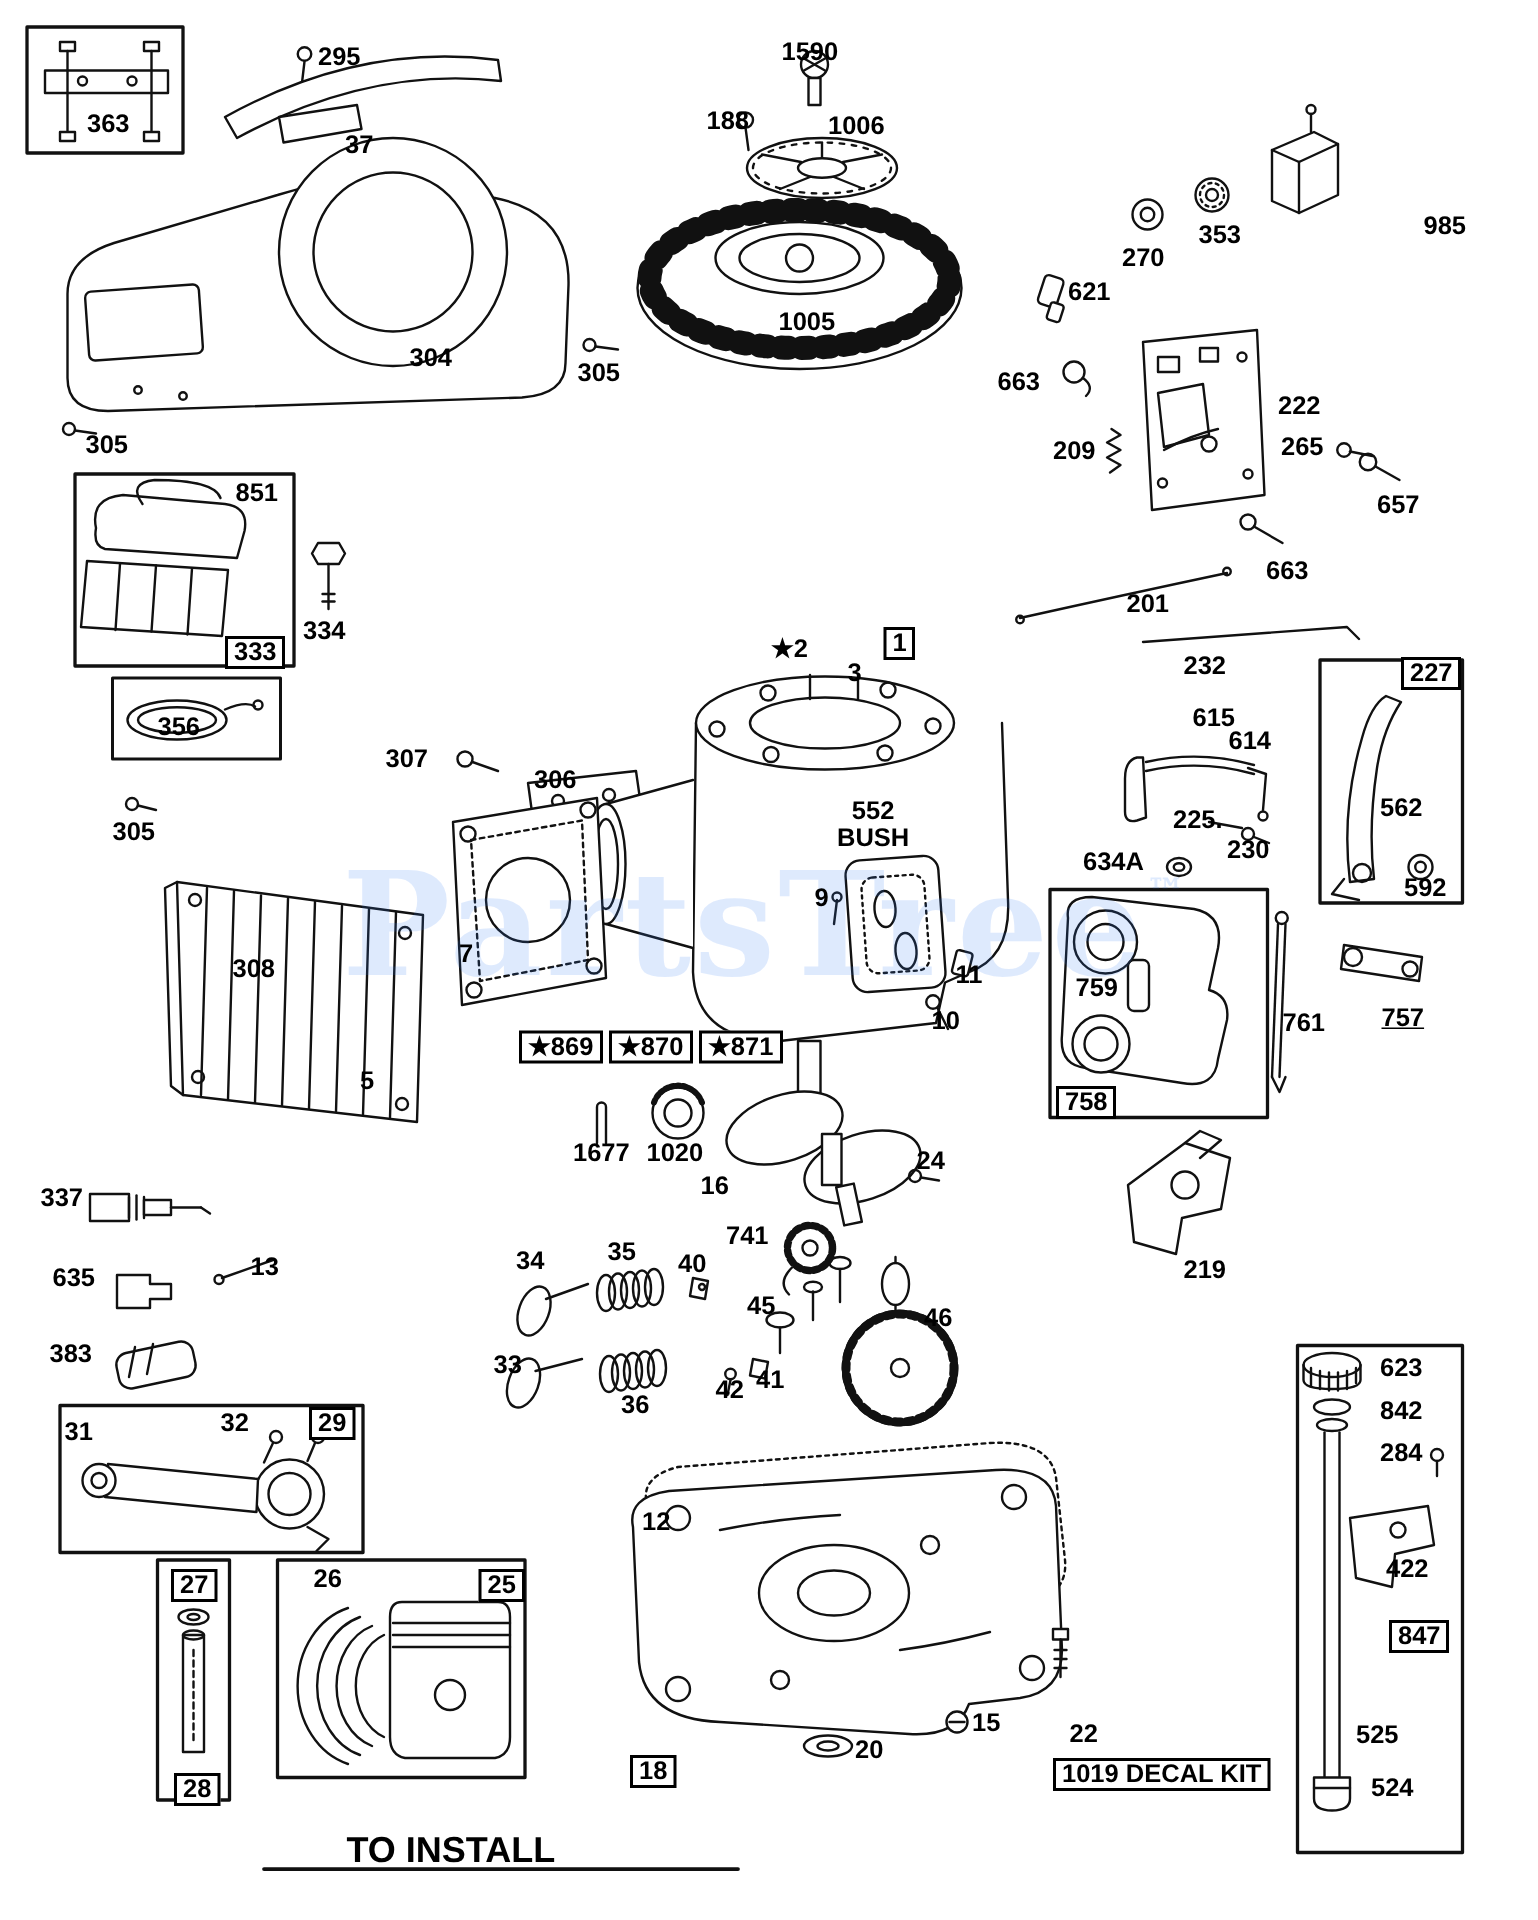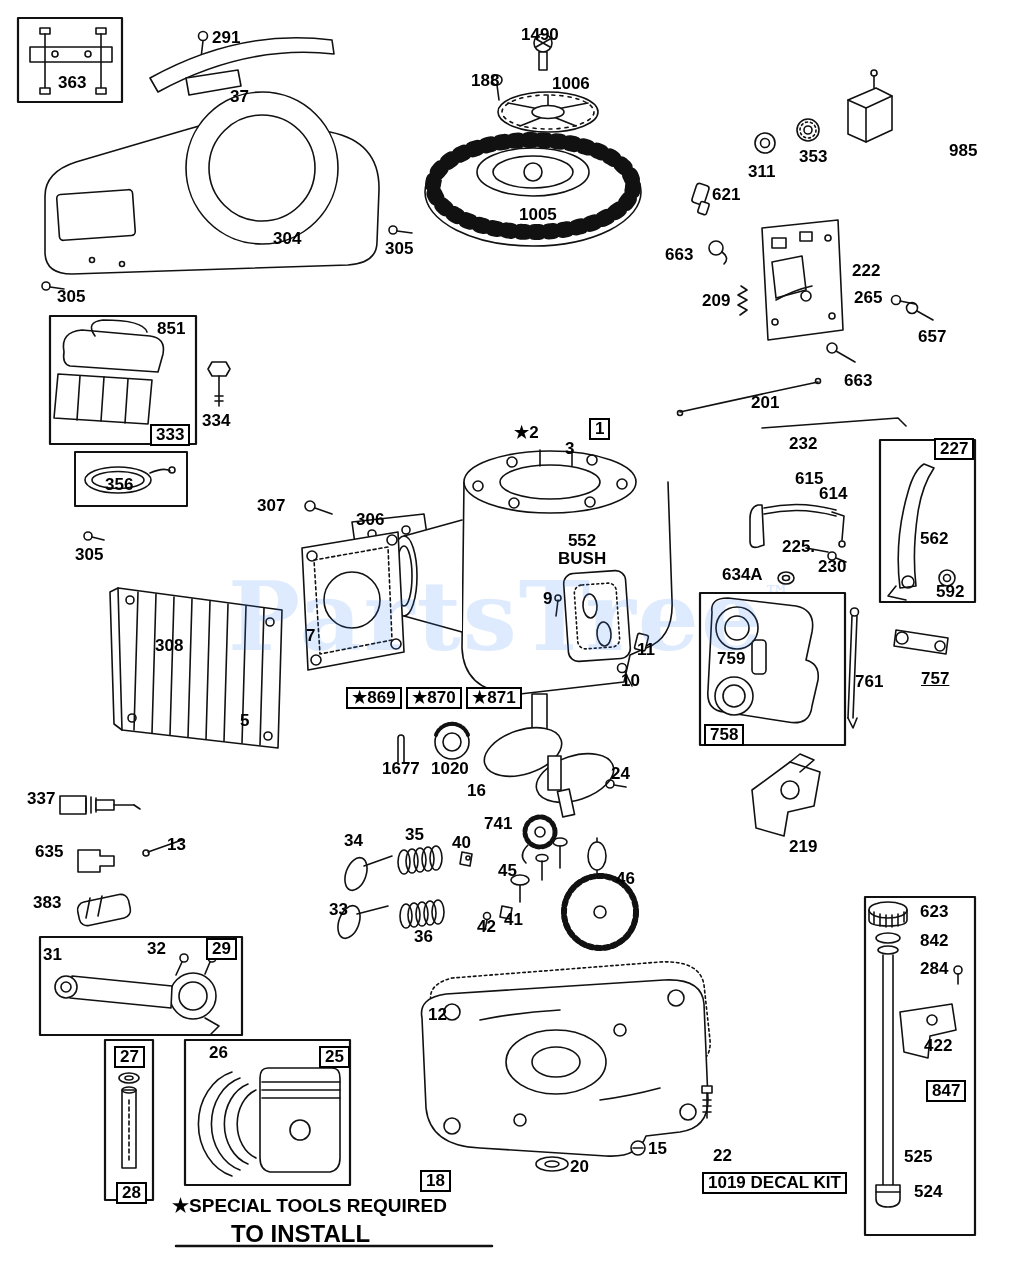--- a/index.html
+++ b/index.html
@@ -539,28 +539,28 @@
 
   <line x1="176" y1="1246" x2="492" y2="1246" stroke-width="2.5"></line>
 
 </g>
 </svg>
 
 <div id="watermark"><span>PartsTree</span><sup>™</sup></div>
 
 <div id="label-layer">
       <div class="part-label" style="left: 58px; top: 74px;">363</div>
-      <div class="part-label" style="left: 212px; top: 29px;">291</div>
+      <div class="part-label" style="left: 212px; top: 29px;">295</div>
       <div class="part-label" style="left: 230px; top: 88px;">37</div>
-      <div class="part-label" style="left: 521px; top: 26px;">1490</div>
+      <div class="part-label" style="left: 521px; top: 26px;">1590</div>
       <div class="part-label" style="left: 471px; top: 72px;">188</div>
       <div class="part-label" style="left: 552px; top: 75px;">1006</div>
       <div class="part-label" style="left: 949px; top: 142px;">985</div>
       <div class="part-label" style="left: 799px; top: 148px;">353</div>
-      <div class="part-label" style="left: 748px; top: 163px;">311</div>
+      <div class="part-label" style="left: 748px; top: 163px;">270</div>
       <div class="part-label" style="left: 712px; top: 186px;">621</div>
       <div class="part-label" style="left: 665px; top: 246px;">663</div>
       <div class="part-label" style="left: 852px; top: 262px; text-align: center;">222</div>
       <div class="part-label" style="left: 854px; top: 289px;">265</div>
       <div class="part-label" style="left: 918px; top: 328px;">657</div>
       <div class="part-label" style="left: 702px; top: 292px;">209</div>
       <div class="part-label" style="left: 273px; top: 230px;">304</div>
       <div class="part-label" style="left: 385px; top: 240px;">305</div>
       <div class="part-label" style="left: 519px; top: 206px;">1005</div>
       <div class="part-label" style="left: 57px; top: 288px;">305</div>
@@ -632,17 +632,16 @@
       <div class="part-label boxed" style="left: 319px; top: 1046px;">25</div>
       <div class="part-label boxed" style="left: 116px; top: 1182px;">28</div>
       <div class="part-label" style="left: 428px; top: 1006px;">12</div>
       <div class="part-label" style="left: 713px; top: 1102px; margin-top: 45px;">22</div>
       <div class="part-label" style="left: 648px; top: 1140px;">15</div>
       <div class="part-label" style="left: 570px; top: 1158px;">20</div>
       <div class="part-label boxed" style="left: 420px; top: 1170px;">18</div>
       <div class="part-label boxed" style="left: 702px; top: 1172px;">1019 DECAL KIT</div>
       <div class="part-label" style="left: 904px; top: 1148px;">525</div>
       <div class="part-label" style="left: 914px; top: 1183px;">524</div>
-      <div class="part-label" style="left: 172px; top: 1196px; font-size: 19px;">★SPECIAL TOOLS REQUIRED</div>
       <div class="part-label" style="left: 231px; top: 1221px; font-size: 24px;">TO INSTALL</div>
     </div>
 
 </div>
 
 </body></html>

